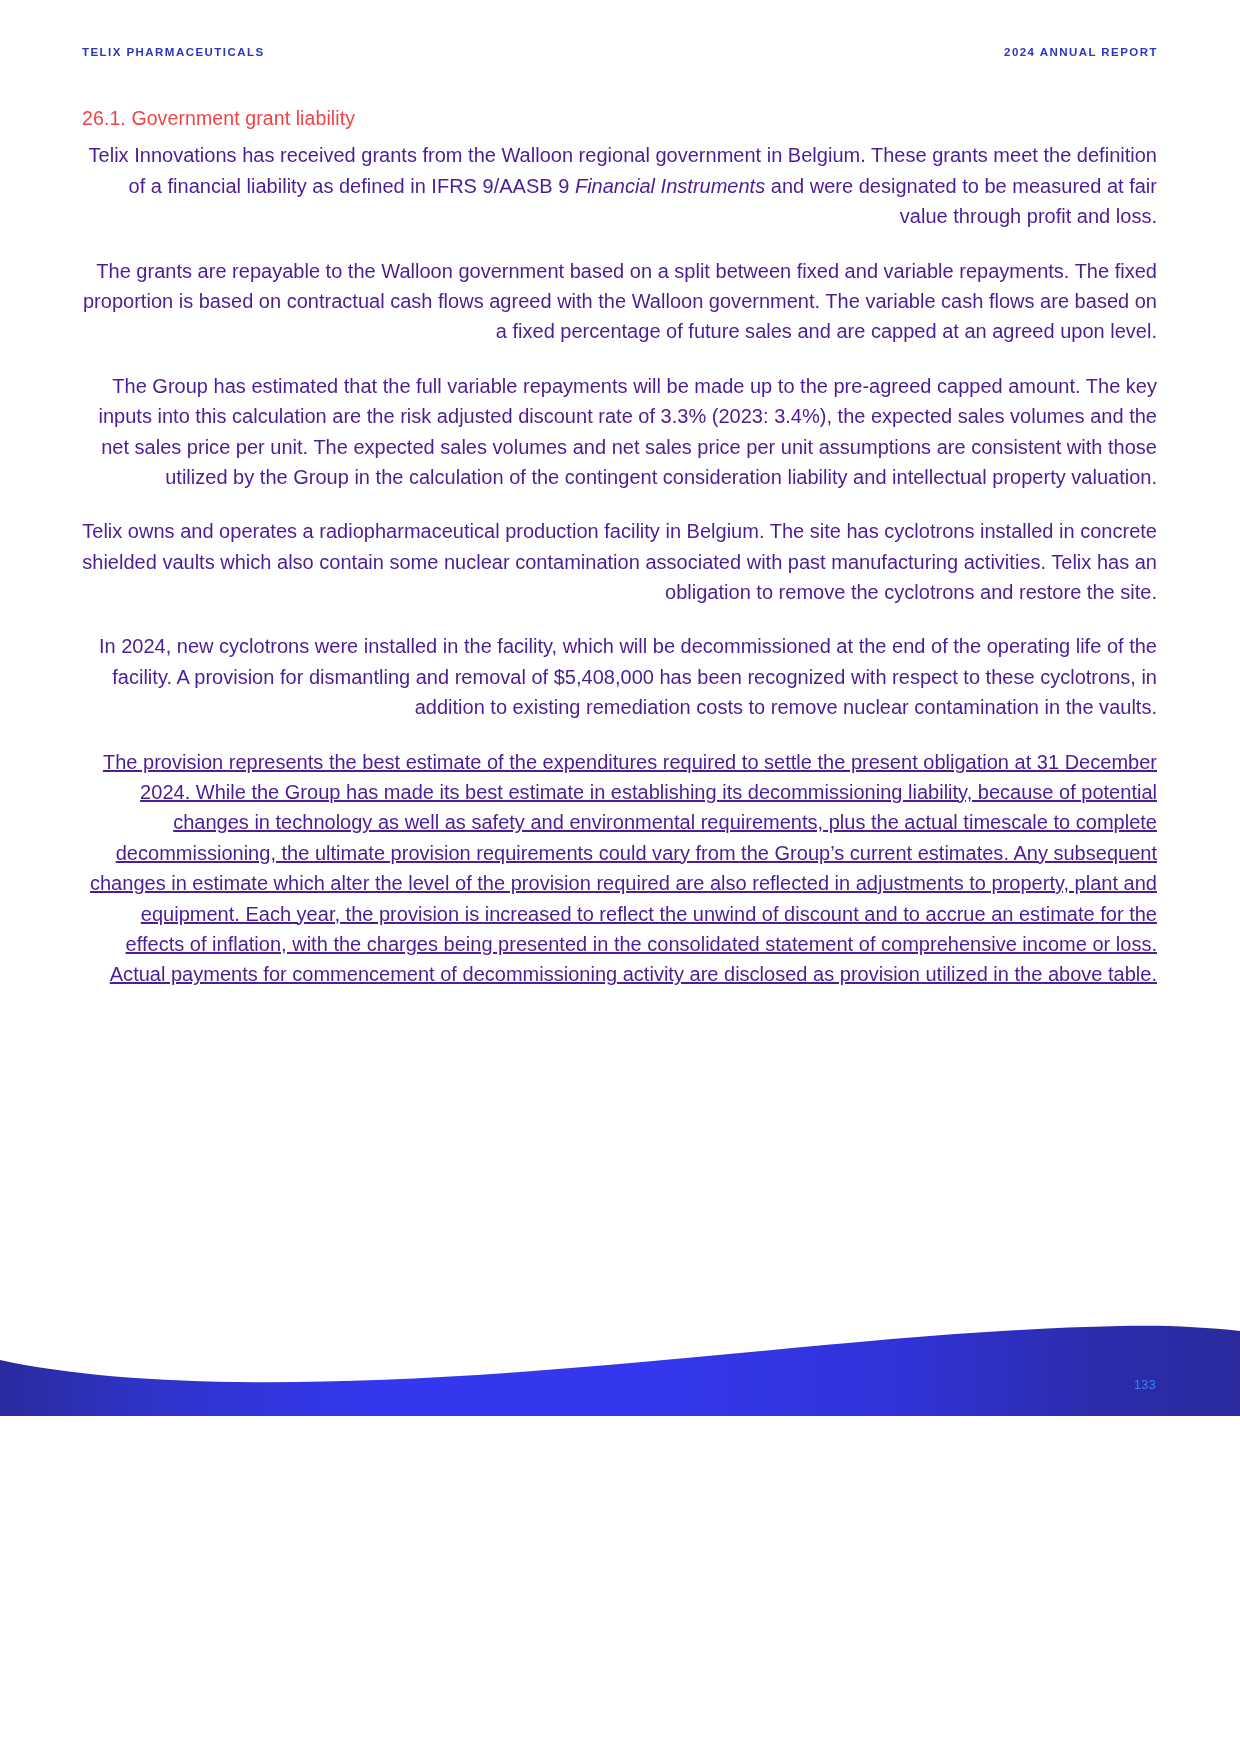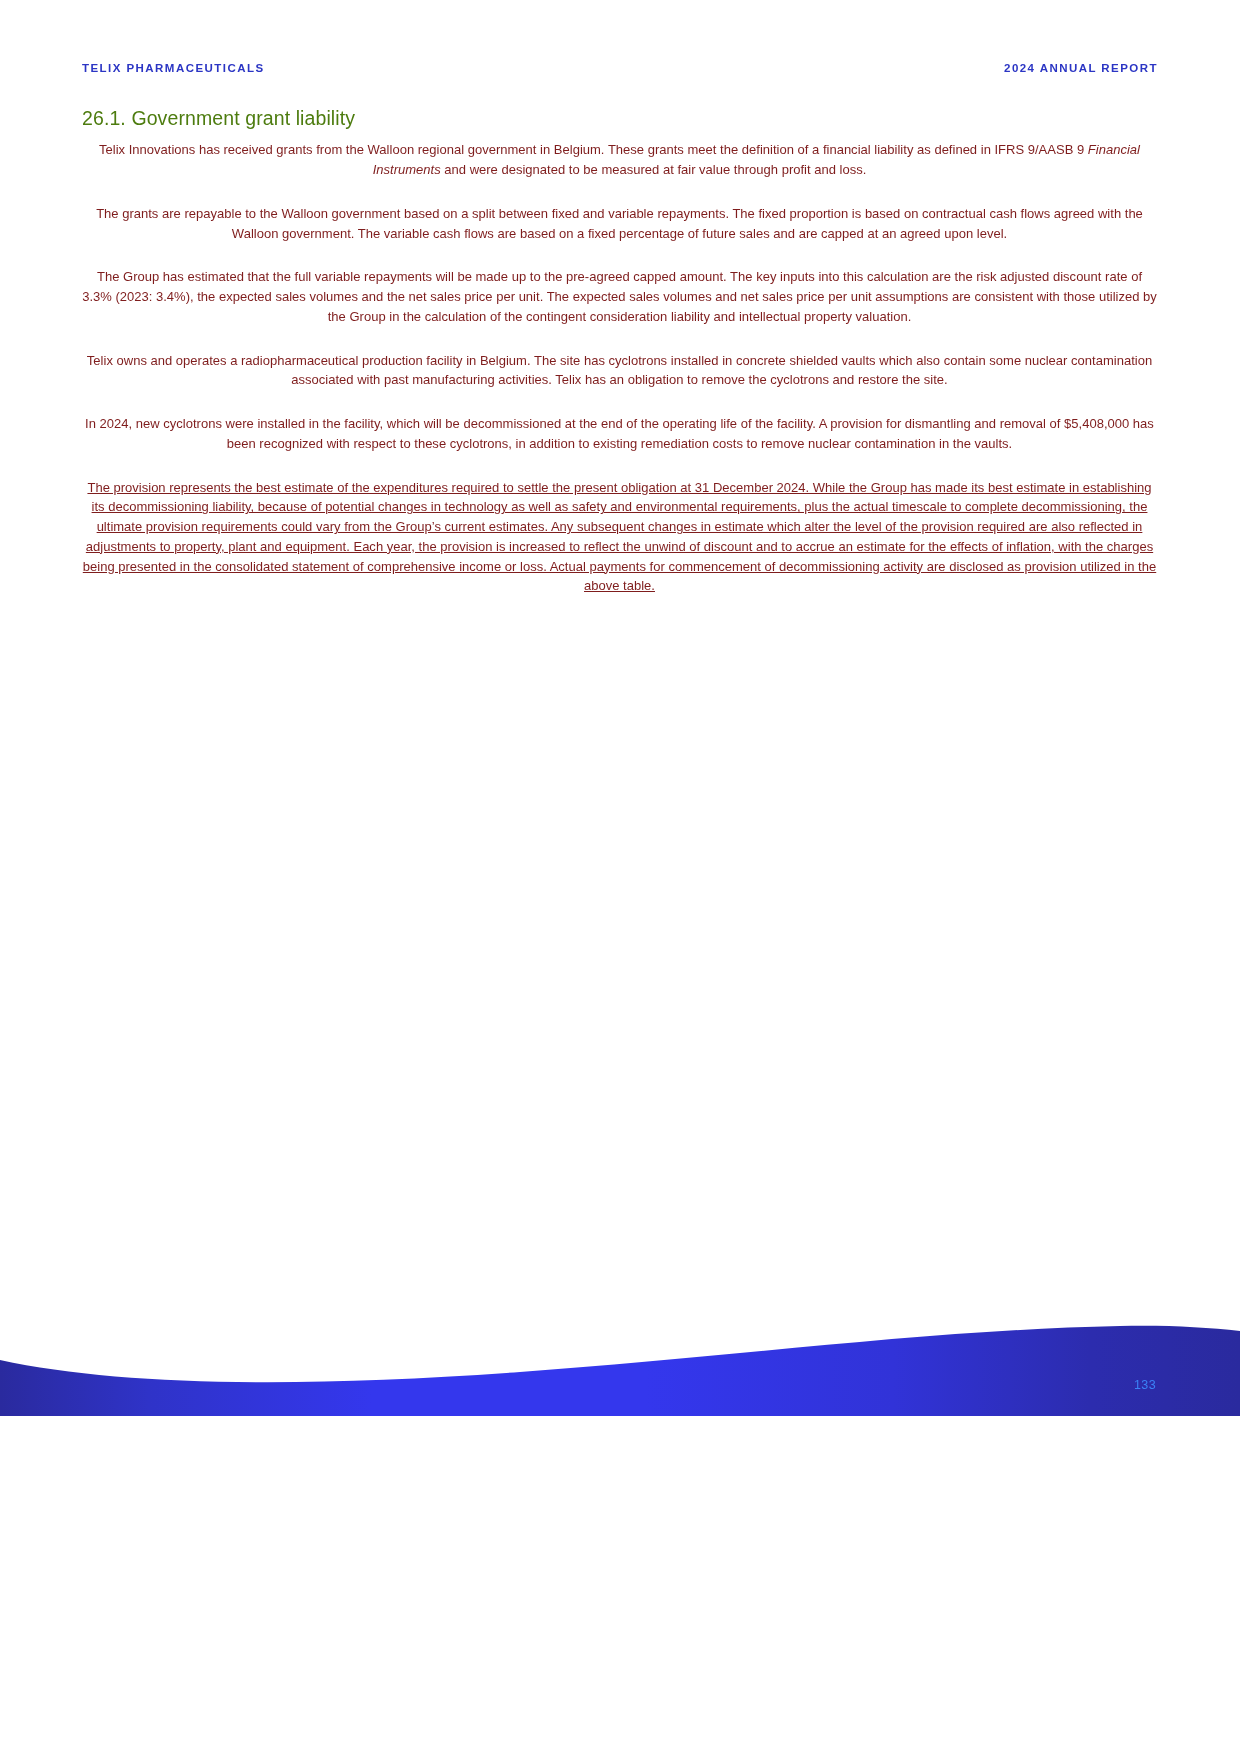--- a/index.html
+++ b/index.html
@@ -30,46 +30,46 @@
     justify-content: space-between;
     align-items: baseline;
   }
   .running-header .hdr-text {
     font-size: 11.5px;
     letter-spacing: 1.45px;
     color: #2b35c4;
     font-weight: 600;
     white-space: nowrap;
   }
-  .running-header .hdr-right { text-align: right; margin-top: 16px; }
+  .running-header .hdr-right { text-align: right; }
 
   
   .content {
     position: absolute;
     top: 106px;
     left: 82px;
     width: 1075px;
   }
 
   h2.section-heading {
     font-size: 19.5px;
     font-weight: 400;
-    color: #4d7c0f;
+    color: #ef4444;
     margin: 0 0 10px 0;
     line-height: 1.25;
     letter-spacing: 0.1px;
   }
   h2.section-heading.second { margin-top: 36px; }
 
   p.para {
-    font-size: 13px;
+    font-size: 20px;
     line-height: 1.52;
-    color: #7f1d1d;
+    color: #4c1d95;
     margin: 0 0 24px 0;
-    text-align: center;
+    text-align: right;
     letter-spacing: 0.01px;
   }
   p.para:last-child { margin-bottom: 8px; text-decoration: underline; }
 
   em.title-italic { font-style: italic; }
 
   
   .footer-wave {
     position: absolute;
     left: 0;

